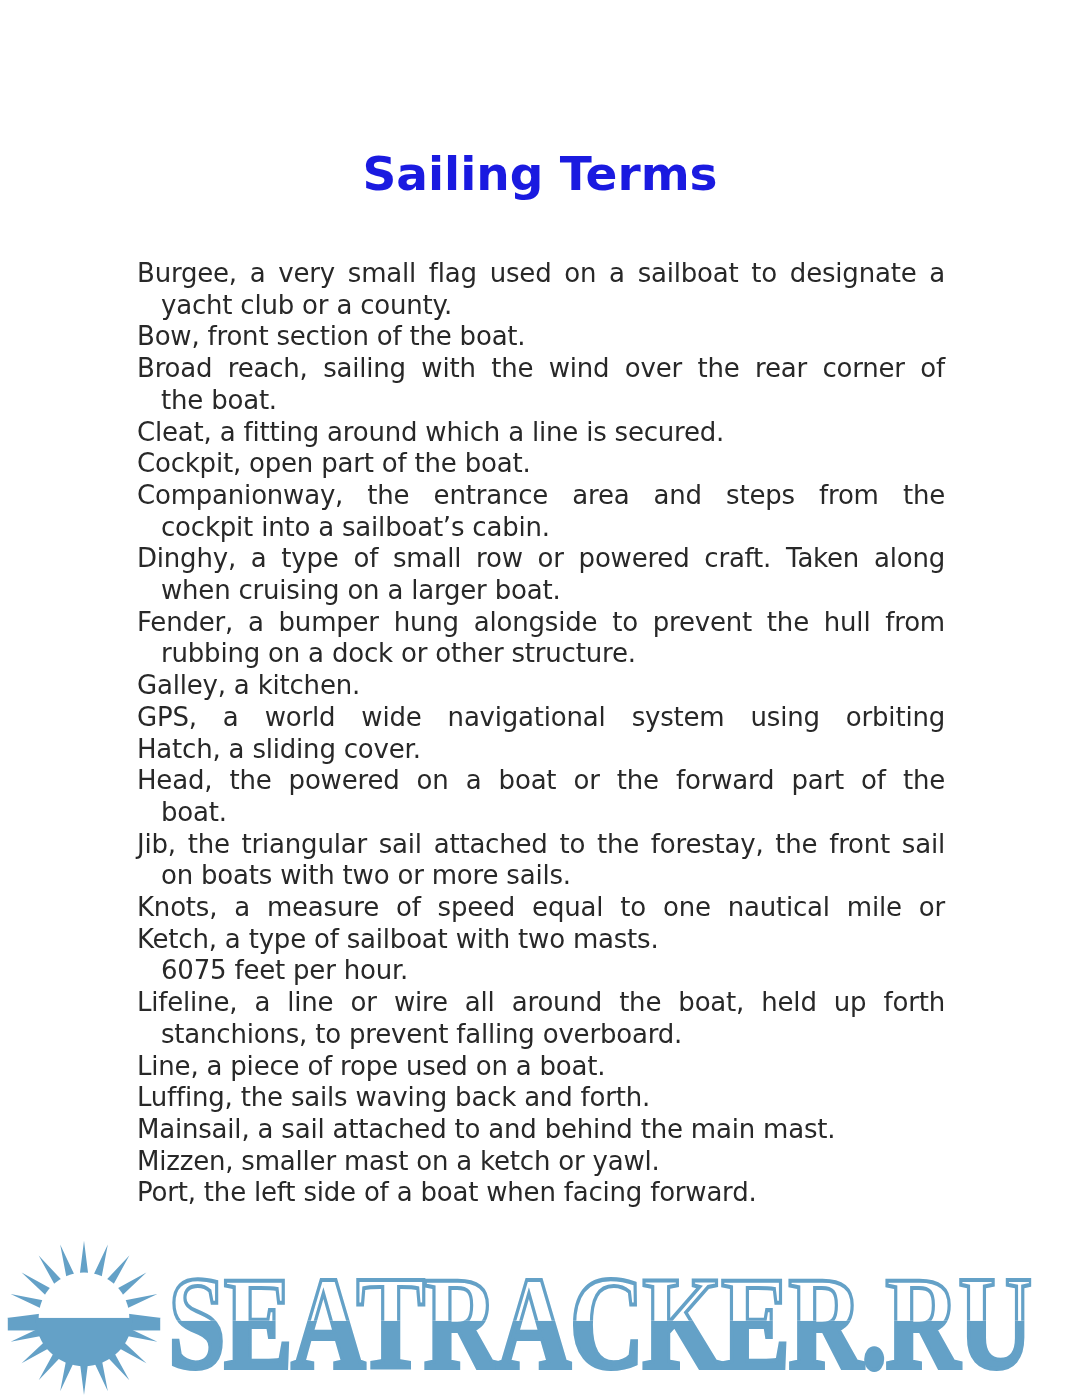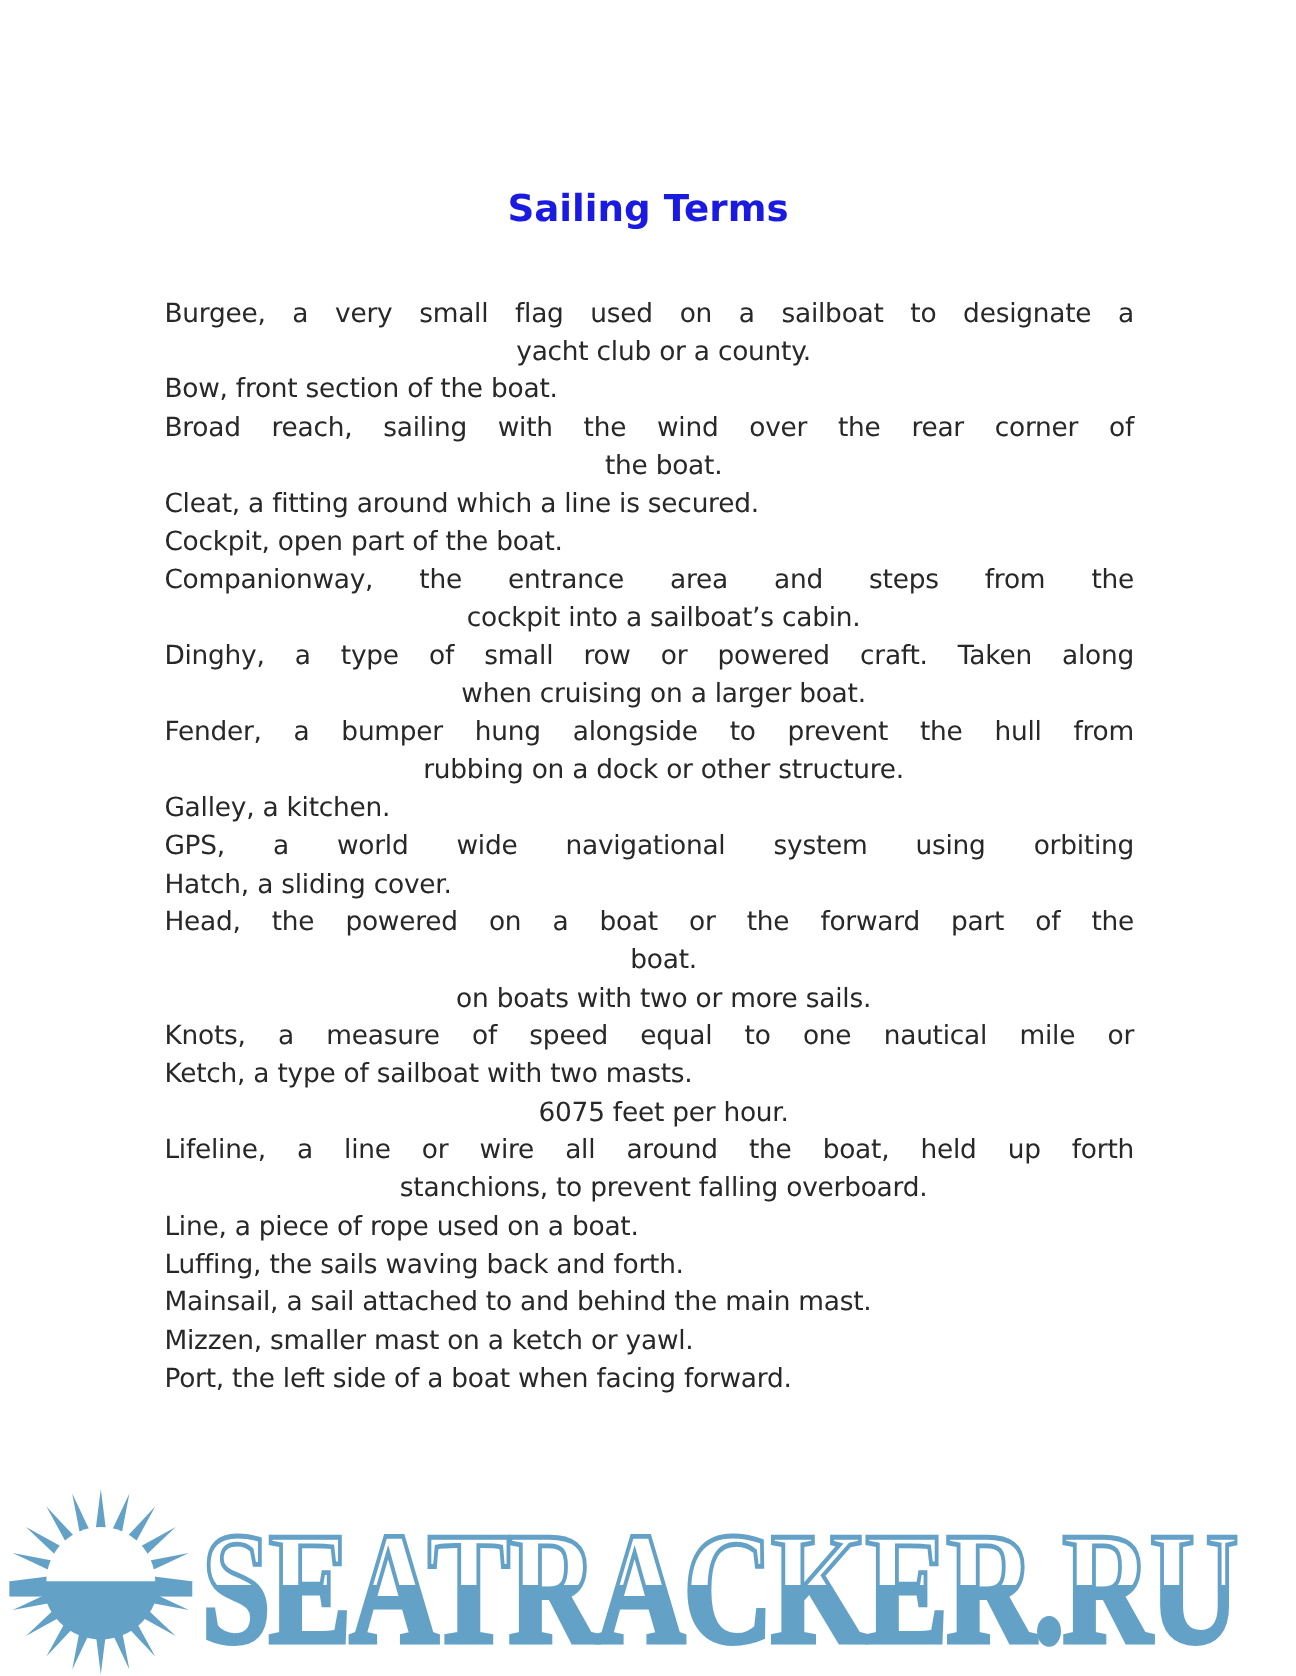--- a/index.html
+++ b/index.html
@@ -3,29 +3,29 @@
 <meta charset="utf-8">
 <style>
   html,body{margin:0;padding:0;background:#888;}
   .page{
     position:relative;width:1080px;height:1397px;background:#ffffff;
     margin:0 auto;overflow:hidden;
     font-family:"DejaVu Sans",sans-serif;
   }
   .title{
     position:absolute;top:148px;left:0;width:1080px;
-    text-align:center;font-weight:bold;font-size:31px;line-height:52px;
+    text-align:center;font-weight:bold;font-size:47px;line-height:52px;
     color:#1a1ae0;letter-spacing:0;
   }
   .glossary{
-    position:absolute;left:137px;top:246px;width:808px;
-    font-size:22px;line-height:31.7px;color:#282828;letter-spacing:-0.2px;
+    position:absolute;left:137px;top:258px;width:808px;
+    font-size:26px;line-height:31.7px;color:#282828;letter-spacing:-0.2px;
   }
   .line{min-height:31.7px;white-space:normal;}
-  .line.ind{padding-left:24px;text-align:center;}
+  .line.ind{padding-left:24px;}
   .line.j{text-align:justify;text-align-last:justify;}
   .watermark{position:absolute;left:0;top:1230px;width:1080px;height:167px;}
   .sun{position:absolute;left:2px;top:4px;width:164px;height:164px;}
   .wm-text{
     position:absolute;left:168px;top:36px;width:1000px;height:115px;
     font-family:"Liberation Serif",serif;font-weight:bold;
     font-size:115px;line-height:115px;letter-spacing:-2px;white-space:nowrap;
     transform:scale(0.9,1.16);transform-origin:left center;
   }
   .wm-layer{position:absolute;left:0;top:0;}
@@ -51,20 +51,21 @@
       <div class="line ind">cockpit into a sailboat’s cabin.</div>
       <div class="line j">Dinghy, a type of small row or powered craft. Taken along</div>
       <div class="line ind">when cruising on a larger boat.</div>
       <div class="line j">Fender, a bumper hung alongside to prevent the hull from</div>
       <div class="line ind">rubbing on a dock or other structure.</div>
       <div class="line">Galley, a kitchen.</div>
       <div class="line j">GPS, a world wide navigational system using orbiting</div>
       <div class="line">Hatch, a sliding cover.</div>
       <div class="line j">Head, the powered on a boat or the forward part of the</div>
       <div class="line ind">boat.</div>
+      <div class="line j">Jib, the triangular sail attached to the forestay, the front sail</div>
       <div class="line ind">on boats with two or more sails.</div>
       <div class="line j">Knots, a measure of speed equal to one nautical mile or</div>
       <div class="line">Ketch, a type of sailboat with two masts.</div>
       <div class="line ind">6075 feet per hour.</div>
       <div class="line j">Lifeline, a line or wire all around the boat, held up forth</div>
       <div class="line ind">stanchions, to prevent falling overboard.</div>
       <div class="line">Line, a piece of rope used on a boat.</div>
       <div class="line">Luffing, the sails waving back and forth.</div>
       <div class="line">Mainsail, a sail attached to and behind the main mast.</div>
       <div class="line">Mizzen, smaller mast on a ketch or yawl.</div>

